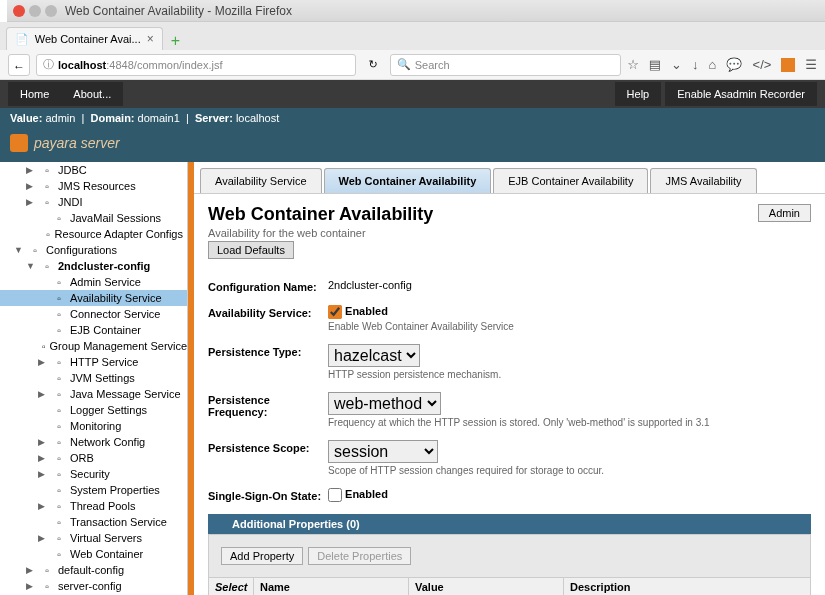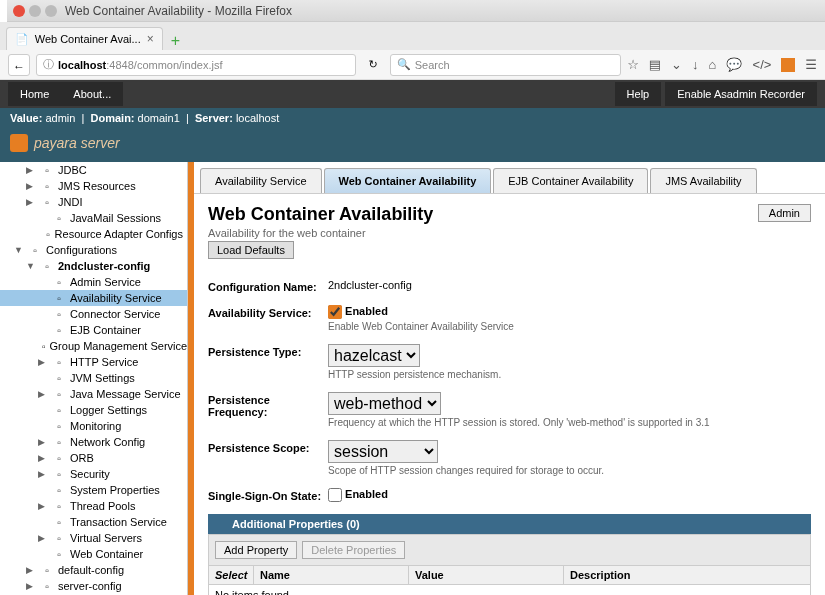--- a/index.html
+++ b/index.html
@@ -75,21 +75,21 @@
 .form-area { margin-top: 20px; }
 .form-row { display: flex; margin-bottom: 12px; }
 .form-label { width: 120px; font-weight: bold; font-size: 11px; padding-top: 2px; }
 .form-val { flex: 1; font-size: 11px; }
 .form-val select { border: 1px solid #999; font-size: 16px; padding: 1px; }
 .form-help { color: #666; font-size: 10px; margin-top: 2px; }
 .cb { width: 14px; height: 14px; vertical-align: middle; }
 .cb.checked { accent-color: #e67e22; }
 
 .section-hdr { background: #3a6a8a; color: #fff; font-weight: bold; padding: 4px 24px; font-size: 11px; margin-top: 8px; }
-.btn-row { background: #e8e8e8; padding: 6px; border: 1px solid #ccc; }
+.btn-row { background: #e8e8e8; padding: 12px; border: 1px solid #ccc; }
 .btn-row button { background: #f0f0f0; border: 1px solid #aaa; padding: 2px 8px; font-size: 11px; margin-right: 2px; }
 .btn-row button.disabled { color: #999; }
 .table { border: 1px solid #ccc; border-top: none; }
 .table-hdr { display: flex; background: #f0f0f0; border-bottom: 1px solid #ccc; }
 .table-hdr div { padding: 3px 6px; font-weight: bold; border-right: 1px solid #ccc; }
 .th-select { width: 45px; font-style: italic; }
 .th-name { width: 155px; }
 .th-value { width: 155px; }
 .th-desc { flex: 1; border-right: none !important; }
 .table-body { padding: 4px 6px; }

